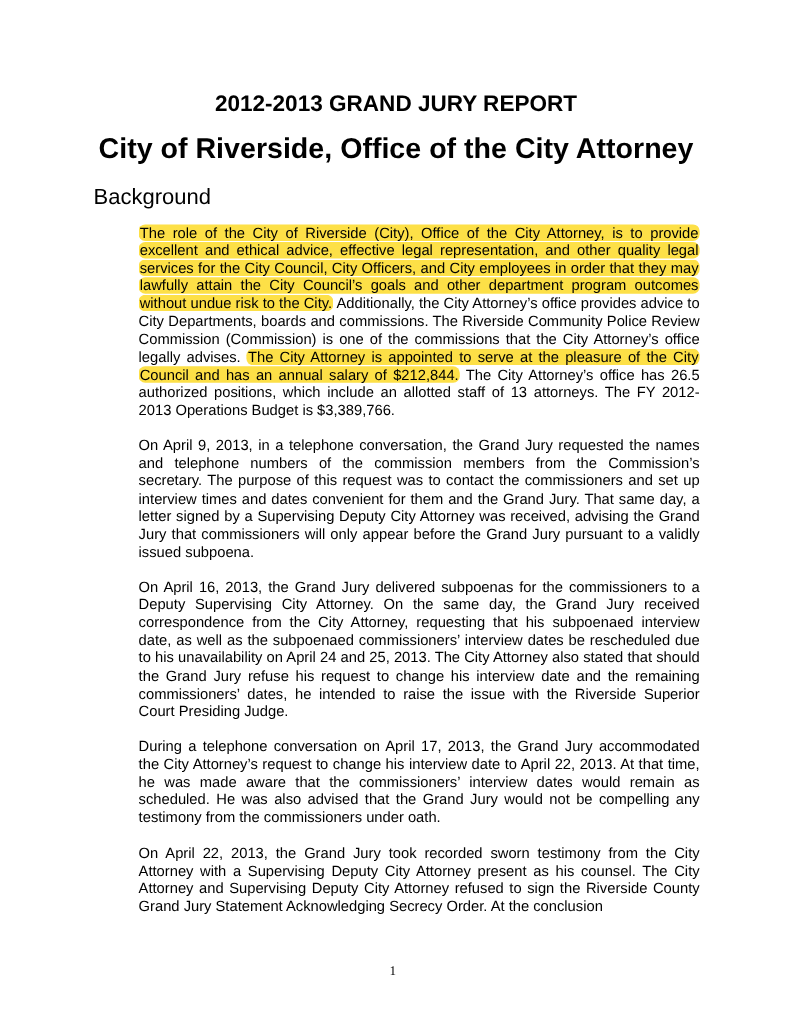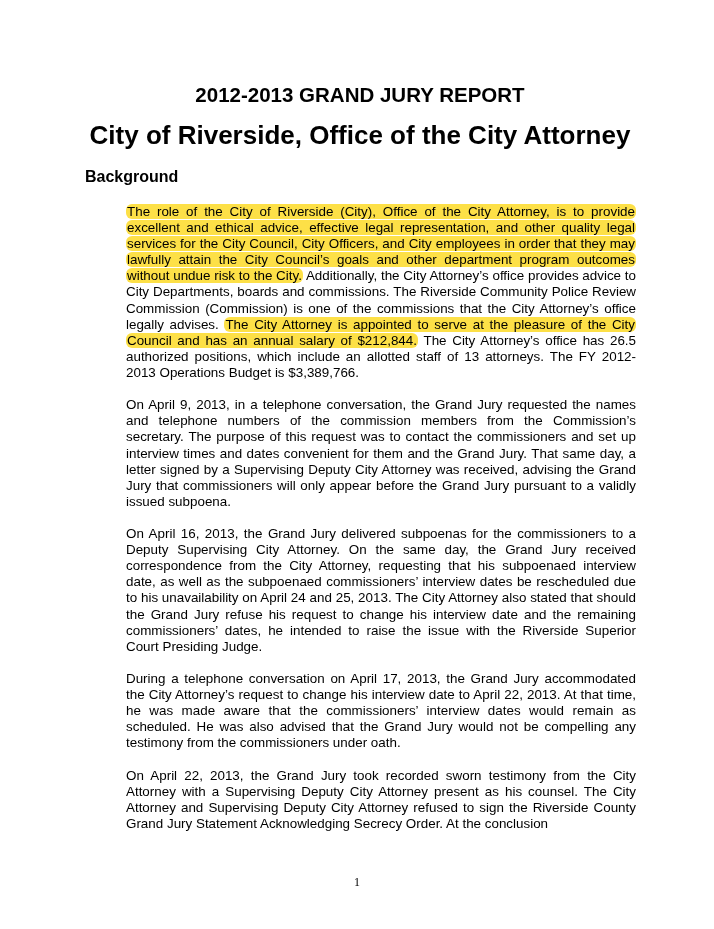--- a/index.html
+++ b/index.html
@@ -7,22 +7,22 @@
       width: 714px; height: 929px; position: relative; overflow: hidden;
       font-family: "Liberation Sans", sans-serif; color: #000;
     }
     .title {
       position: absolute; left: 3px; width: 714px; text-align: center;
       font-weight: bold; margin: 0;
     }
     .title-main { top: 83px; font-size: 20.5px; }
     .title-sub { top: 120px; font-size: 26px; }
     .section-heading {
-      position: absolute; left: 85px; top: 168px; font-size: 16px;
-      font-weight: bold; margin: 0;
+      position: absolute; left: 85px; top: 168px; font-size: 20px;
+      font-weight: normal; margin: 0;
     }
     .body-col {
       position: absolute; left: 126px; width: 510px; top: 204px;
     }
     .para {
       font-size: 13.4px; line-height: 16.1px; text-align: justify;
       margin: 0 0 16.2px 0;
     }
     .hl {
       background: #fde047; border-radius: 6px; padding: 0 1px;

